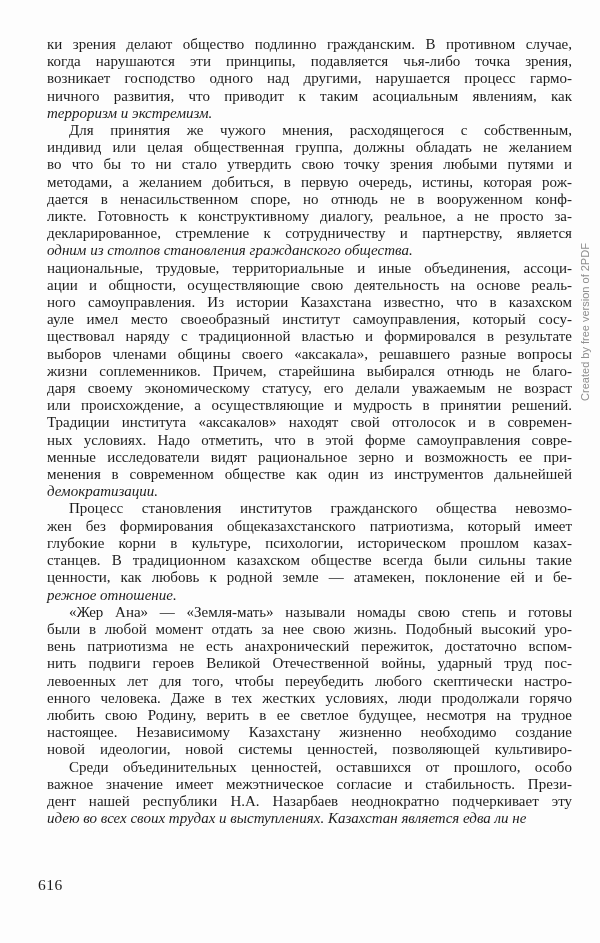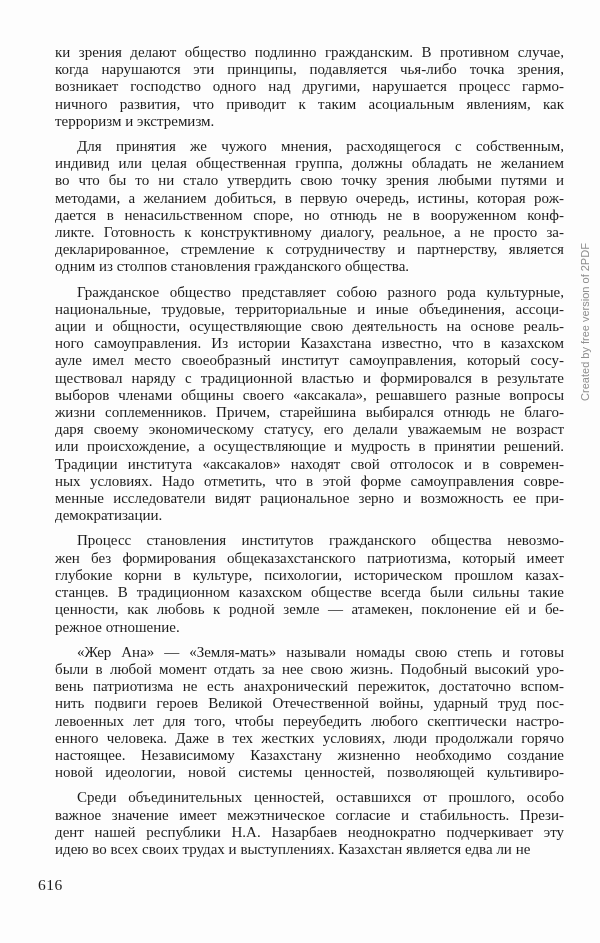--- a/index.html
+++ b/index.html
@@ -12,30 +12,31 @@
   .page {
     position: absolute; inset: 0;
     background: #fdfdfd;
   }
   .text-block {
     position: absolute;
     left: 47px; top: 36px; width: 525px;
     font-size: 15px; line-height: 17.2px;
     color: #1c1c1c;
   }
-  .paragraph { margin: 8px; }
+  .paragraph { margin: 0; }
   .line {
     text-align: justify;
     text-align-last: justify;
     white-space: nowrap;
     overflow: visible;
   }
   .line.last {
     text-align: right;
     text-align-last: left;
+    font-style: italic;
   }
   .line.ind { padding-left: 22px; }
   .page-number {
     position: absolute;
     left: 38px; top: 876px;
     font-size: 15.5px; color: #1c1c1c;
     letter-spacing: 0.5px;
   }
   .watermark {
     position: absolute;
@@ -68,52 +69,53 @@
       <div class="line">индивид или целая общественная группа, должны обладать не желанием</div>
       <div class="line">во что бы то ни стало утвердить свою точку зрения любыми путями и</div>
       <div class="line">методами, а желанием добиться, в первую очередь, истины, которая рож-</div>
       <div class="line">дается в ненасильственном споре, но отнюдь не в вооруженном конф-</div>
       <div class="line">ликте. Готовность к конструктивному диалогу, реальное, а не просто за-</div>
       <div class="line">декларированное, стремление к сотрудничеству и партнерству, является</div>
       <div class="line last">одним из столпов становления гражданского общества.</div>
     </div>
 
     <div class="paragraph">
-      <div class="line ind">Гражданское общество представляет собою разного рода культурные,</div>
       <div class="line">национальные, трудовые, территориальные и иные объединения, ассоци-</div>
       <div class="line">ации и общности, осуществляющие свою деятельность на основе реаль-</div>
       <div class="line">ного самоуправления. Из истории Казахстана известно, что в казахском</div>
       <div class="line">ауле имел место своеобразный институт самоуправления, который сосу-</div>
       <div class="line">ществовал наряду с традиционной властью и формировался в результате</div>
       <div class="line">выборов членами общины своего «аксакала», решавшего разные вопросы</div>
       <div class="line">жизни соплеменников. Причем, старейшина выбирался отнюдь не благо-</div>
       <div class="line">даря своему экономическому статусу, его делали уважаемым не возраст</div>
       <div class="line">или происхождение, а осуществляющие и мудрость в принятии решений.</div>
       <div class="line">Традиции института «аксакалов» находят свой отголосок и в современ-</div>
       <div class="line">ных условиях. Надо отметить, что в этой форме самоуправления совре-</div>
       <div class="line">менные исследователи видят рациональное зерно и возможность ее при-</div>
+      <div class="line">менения в современном обществе как один из инструментов дальнейшей</div>
       <div class="line last">демократизации.</div>
     </div>
 
     <div class="paragraph">
       <div class="line ind">Процесс становления институтов гражданского общества невозмо-</div>
       <div class="line">жен без формирования общеказахстанского патриотизма, который имеет</div>
       <div class="line">глубокие корни в культуре, психологии, историческом прошлом казах-</div>
       <div class="line">станцев. В традиционном казахском обществе всегда были сильны такие</div>
       <div class="line">ценности, как любовь к родной земле — атамекен, поклонение ей и бе-</div>
       <div class="line last">режное отношение.</div>
     </div>
 
     <div class="paragraph">
       <div class="line ind">«Жер Ана» — «Земля-мать» называли номады свою степь и готовы</div>
       <div class="line">были в любой момент отдать за нее свою жизнь. Подобный высокий уро-</div>
       <div class="line">вень патриотизма не есть анахронический пережиток, достаточно вспом-</div>
       <div class="line">нить подвиги героев Великой Отечественной войны, ударный труд пос-</div>
       <div class="line">левоенных лет для того, чтобы переубедить любого скептически настро-</div>
       <div class="line">енного человека. Даже в тех жестких условиях, люди продолжали горячо</div>
+      <div class="line">любить свою Родину, верить в ее светлое будущее, несмотря на трудное</div>
       <div class="line">настоящее. Независимому Казахстану жизненно необходимо создание</div>
       <div class="line">новой идеологии, новой системы ценностей, позволяющей культивиро-</div>
     </div>
 
     <div class="paragraph">
       <div class="line ind">Среди объединительных ценностей, оставшихся от прошлого, особо</div>
       <div class="line">важное значение имеет межэтническое согласие и стабильность. Прези-</div>
       <div class="line">дент нашей республики Н.А. Назарбаев неоднократно подчеркивает эту</div>
       <div class="line last">идею во всех своих трудах и выступлениях. Казахстан является едва ли не</div>
     </div>

